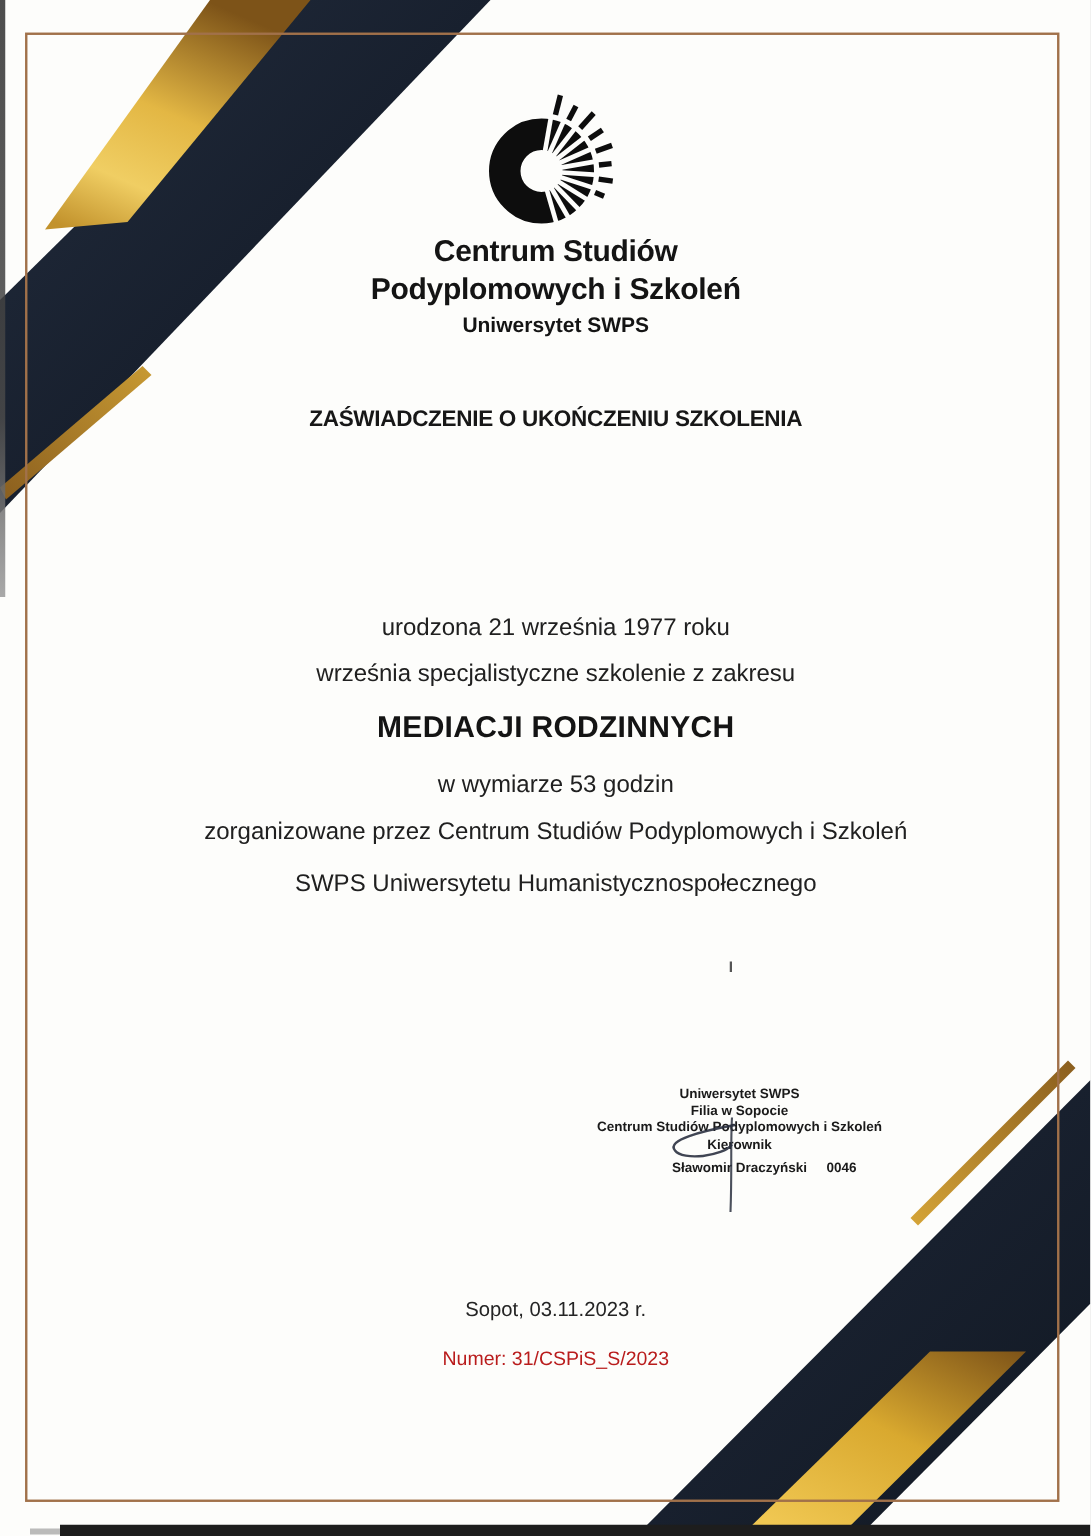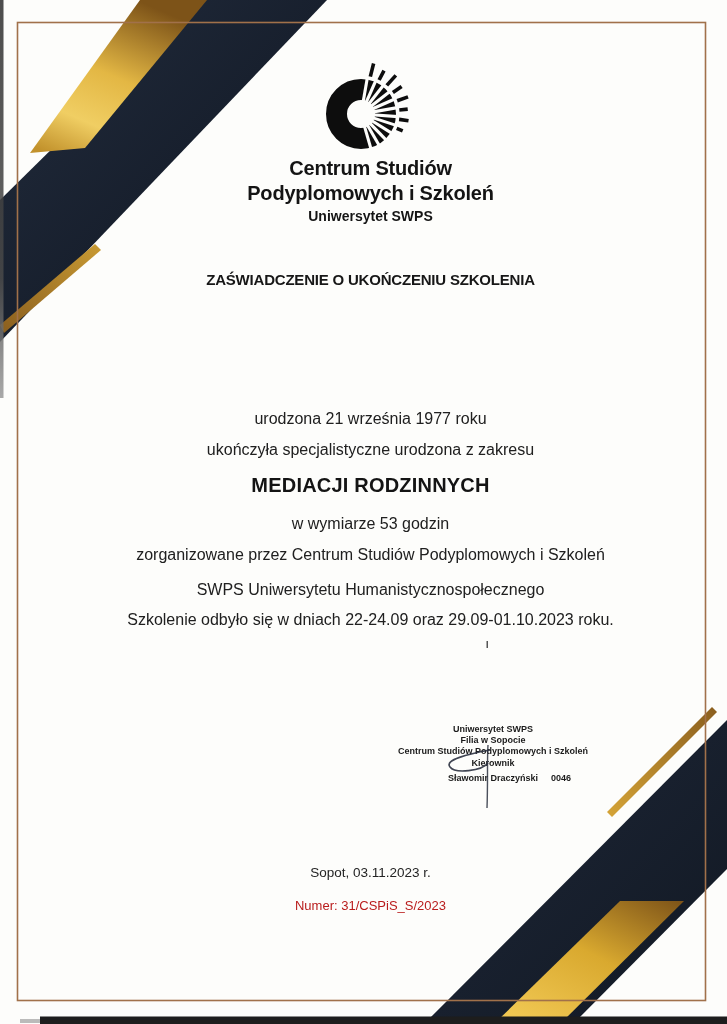--- a/index.html
+++ b/index.html
@@ -129,27 +129,26 @@
     </svg>
   </div>
 
   <div class="cline org2">Podyplomowych i Szkoleń</div>
   <div class="cline org1">Centrum Studiów</div>
   <div class="cline org3">Uniwersytet SWPS</div>
 
   <div class="cline doc-title">ZAŚWIADCZENIE O UKOŃCZENIU SZKOLENIA</div>
 
   <div class="cline body-line l-birth">urodzona 21 września 1977 roku</div>
-  <div class="cline body-line l-compl">ukończyła specjalistyczne urodzona z zakresu</div>
+  <div class="cline body-line l-compl">września specjalistyczne szkolenie z zakresu</div>
 
   <div class="cline l-course">MEDIACJI RODZINNYCH</div>
   <div class="cline body-line l-hours">w wymiarze 53 godzin</div>
   <div class="cline body-line l-orgb">SWPS Uniwersytetu Humanistycznospołecznego</div>
   <div class="cline body-line l-orga">zorganizowane przez Centrum Studiów Podyplomowych i Szkoleń</div>
-  <div class="cline body-line l-dates">Szkolenie odbyło się w dniach 22-24.09 oraz 29.09-01.10.2023 roku.</div>
 
   <div class="stamp">
     <div>Uniwersytet SWPS</div>
     <div>Filia w Sopocie</div>
     <div>Centrum Studiów Podyplomowych i Szkoleń</div>
     <div class="role">Kierownik</div>
     <div class="signrow">
       <span class="signer">Sławomir Draczyński</span>
       <span class="stamp-no">0046</span>
     </div>

